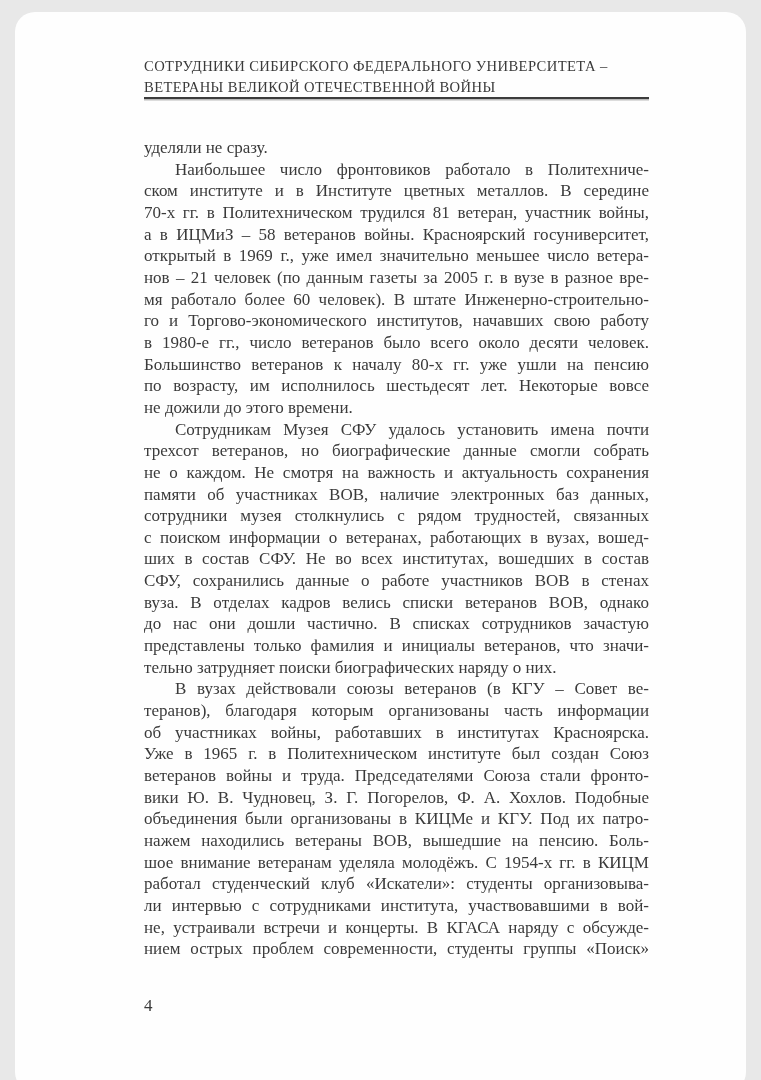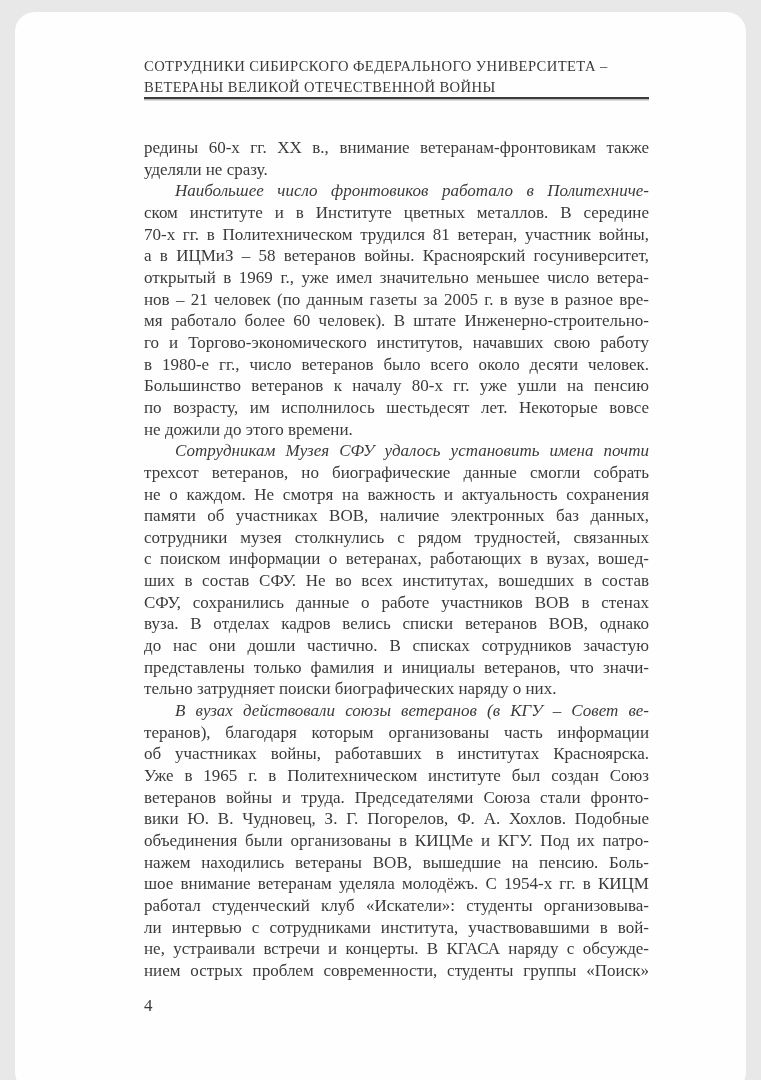--- a/index.html
+++ b/index.html
@@ -42,41 +42,40 @@
     width: 505px;
     font-size: 17px;
     line-height: 21.65px;
   }
   .line {
     text-align: justify;
     text-align-last: justify;
     white-space: normal;
   }
   .line.last { text-align-last: left; }
-  .line.indent { text-indent: 31px; font-style: italic; }
+  .line.indent { text-indent: 31px; }
   .page-number {
     position: absolute;
     left: 129px;
     top: 983px;
     font-size: 17px;
     line-height: 21px;
   }
 </style>
 </head>
 <body>
 
 <div class="page">
   <header class="running-header">
     <div class="rh-line">СОТРУДНИКИ СИБИРСКОГО ФЕДЕРАЛЬНОГО УНИВЕРСИТЕТА –</div>
     <div class="rh-line">ВЕТЕРАНЫ ВЕЛИКОЙ ОТЕЧЕСТВЕННОЙ ВОЙНЫ</div>
   </header>
   <div class="header-rule"></div>
   <main class="text-body">
       <div class="para">
-        <div class="line">редины 60-х гг. XX в., внимание ветеранам-фронтовикам также</div>
         <div class="line last">уделяли не сразу.</div>
       </div>
       <div class="para">
         <div class="line indent">Наибольшее число фронтовиков работало в Политехниче-</div>
         <div class="line">ском институте и в Институте цветных металлов. В середине</div>
         <div class="line">70-х гг. в Политехническом трудился 81 ветеран, участник войны,</div>
         <div class="line">а в ИЦМиЗ – 58 ветеранов войны. Красноярский госуниверситет,</div>
         <div class="line">открытый в 1969 г., уже имел значительно меньшее число ветера-</div>
         <div class="line">нов – 21 человек (по данным газеты за 2005 г. в вузе в разное вре-</div>
         <div class="line">мя работало более 60 человек). В штате Инженерно-строительно-</div>

